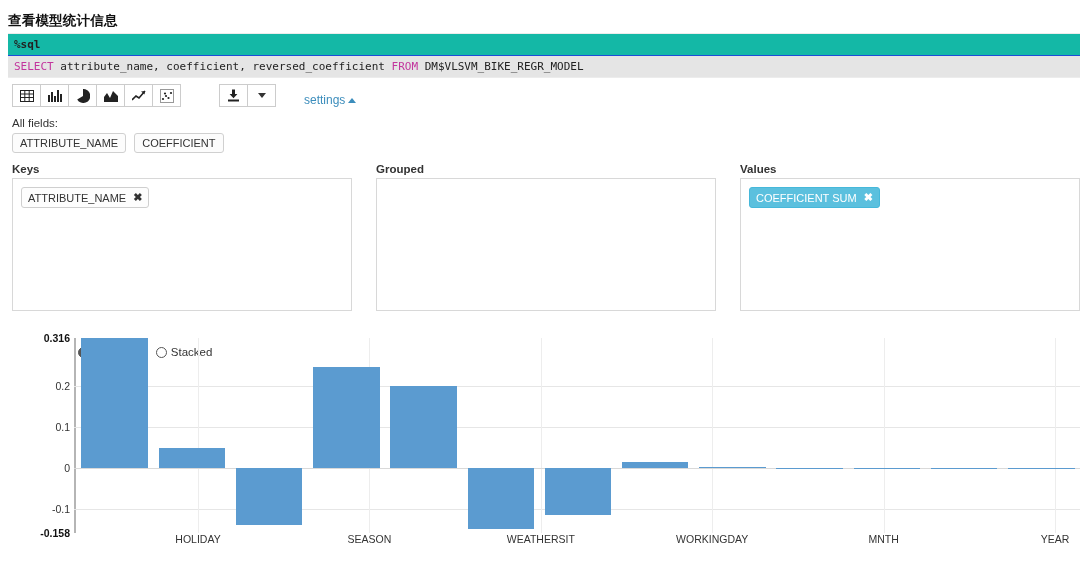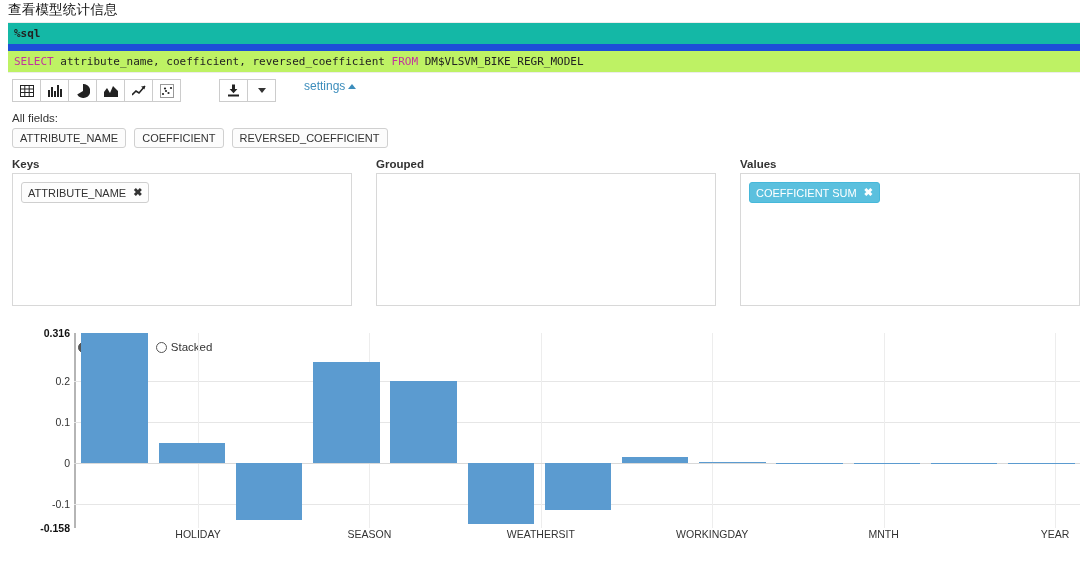--- a/index.html
+++ b/index.html
@@ -10,46 +10,46 @@
     font-family: "Liberation Sans", sans-serif;
     font-size: 12px;
     color: #333333;
     overflow: hidden;
     position: relative;
   }
 
   
   .page-heading {
     font-size: 13.5px;
-    font-weight: normal;
+    font-weight: bold;
     color: #111;
-    padding: 1px 8px 3px 8px;
+    padding: 12px 8px 3px 8px;
     letter-spacing: .2px;
   }
 
   
   .code-block {
     margin: 0 0 0 8px;
     width: 1072px;
     background: #f7f7f7;
     border: 1px solid #ececec;
     border-left: 0; border-right: 0;
     font-family: "DejaVu Sans Mono", monospace;
     font-size: 11px;
     color: #222;
     line-height: 1.55;
   }
   .code-line { padding: 2px 6px; white-space: pre; }
   .code-line.first { background: #14b8a6; font-weight: bold; }
-  .code-line.second { background: #bef264; border-top: 7px solid #1d4ed8; }
+  .code-line.second { background: #e5e5e5; border-top: 1px solid #1d4ed8; }
   .kw { color: #c2359d; }
 
   
   .toolbar {
-    display: flex; align-items: flex-start;
+    display: flex; align-items: flex-end;
     padding: 6px 8px 4px 12px;
     gap: 12px;
   }
   .btn-group { display: flex; }
   .tbtn {
     width: 29px; height: 23px;
     border: 1px solid #cccccc;
     background: #ffffff;
     margin-left: -1px;
     display: flex; align-items: center; justify-content: center;
@@ -276,21 +276,20 @@
 
   <span class="settings-link">
     <span>settings</span><span class="caret-up"></span>
   </span>
 </div>
 
 <div class="allfields-label">All fields:</div>
 <div class="chips-row" id="fields-row">
     <div class="field-chip">ATTRIBUTE_NAME</div>
     <div class="field-chip">COEFFICIENT</div>
-    <div class="field-chip">REVERSED_COEFFICIENT</div>
   </div>
 
 <div class="zones" id="zones-row">
     <div class="zone">
       <div class="zone-label">Keys</div>
       <div class="zone-box"><span class="chip-in-zone">
           <span>ATTRIBUTE_NAME</span>
           <span class="chip-x">✖</span>
         </span></div>
     </div>

